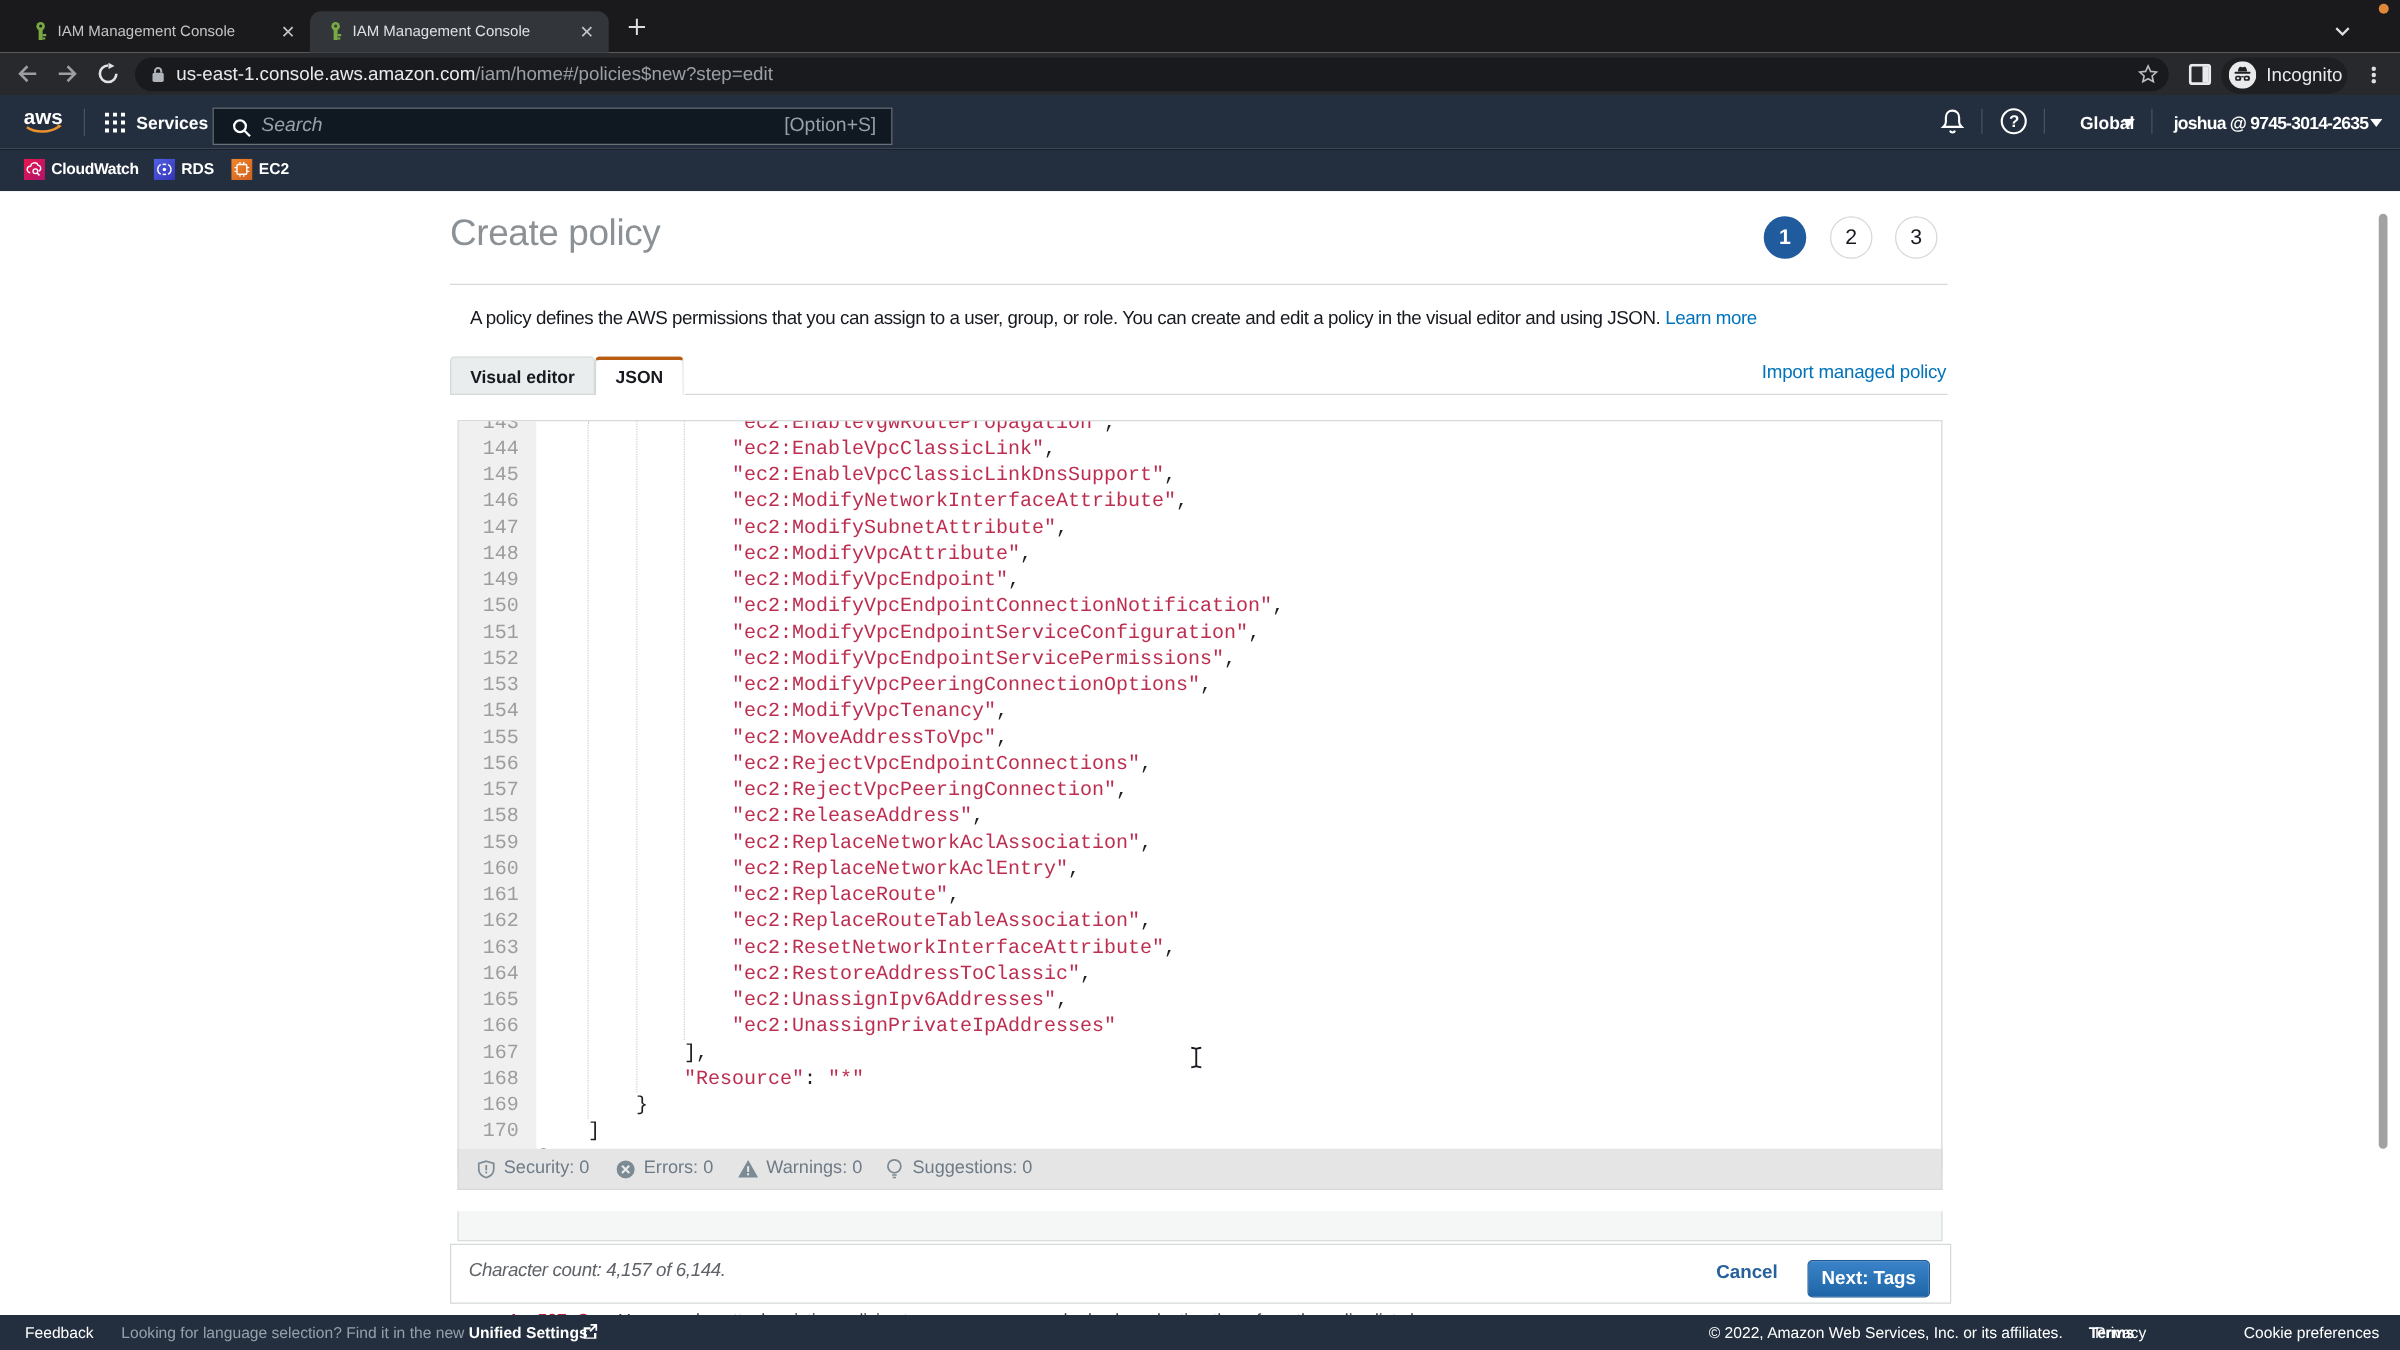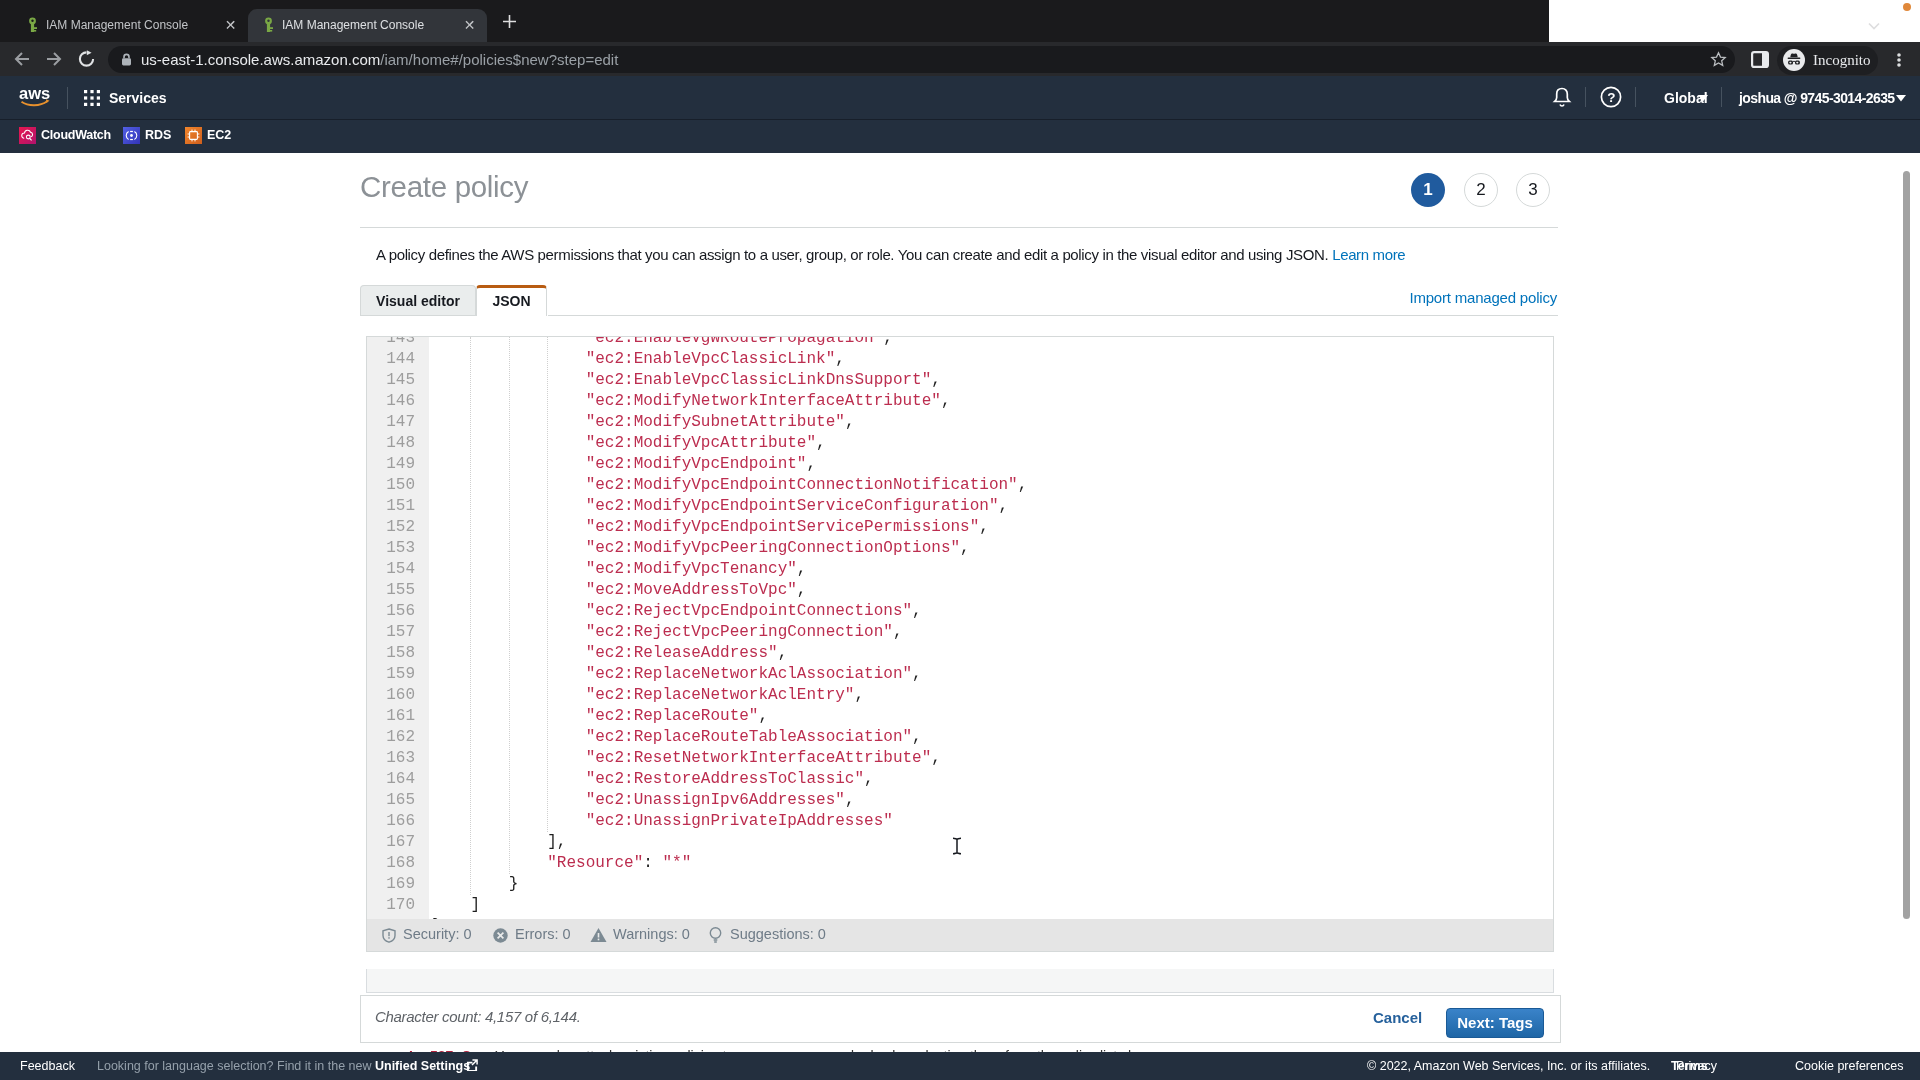--- a/index.html
+++ b/index.html
@@ -1,19 +1,19 @@
 <!DOCTYPE html>
 <html><head>
 <meta charset="utf-8">
 <style>
 * { margin:0; padding:0; box-sizing:border-box; }
 html,body { width:1920px; height:1080px; overflow:hidden; background:#fff;
   font-family:"Liberation Sans", sans-serif; }
 
-#tabstrip { position:absolute; left:0; top:0; width:1549px; height:42px; background:#1a1a1c; }
+#tabstrip { position:absolute; left:0; top:0; width:1920px; height:42px; background:#1a1a1c; }
 .tab { position:absolute; top:9px; height:33px; font-size:12px; color:#c2c4c7; }
 #tab1 { left:12px; width:236px; }
 #tab2 { left:248px; width:239px; background:#32353a; border-radius:9px 9px 0 0; color:#dee0e3; }
 .tab .fav { position:absolute; left:14px; top:8px; }
 .tab .ttl { position:absolute; left:34px; top:9px; white-space:nowrap; }
 .tab .cls { position:absolute; right:10px; top:9px; width:15px; height:15px; color:#c3c5c8; font-size:14px; line-height:15px; text-align:center;}
 #newtab { position:absolute; left:502px; top:14px; width:15px; height:15px; color:#dededf; }
 #tabchev { position:absolute; left:1868px; top:16px; color:#dededf; }
 #updot { position:absolute; left:1903px; top:3px; width:8px; height:8px; border-radius:50%; background:#e0883a; }
 
@@ -126,21 +126,21 @@
     <svg style="position:absolute;left:6px;top:3.5px" width="22" height="22" viewBox="0 0 22 22">
         <circle cx="11" cy="11" r="11" fill="#e9eaec"></circle>
         <path d="M7.3 8.2c.2-1.6.5-2.7 1-3.3.4-.5 1-.6 1.6-.4.4.1.7.2 1.1.2s.7-.1 1.1-.2c.6-.2 1.2-.1 1.6.4.5.6.8 1.7 1 3.3z" fill="#1f2023"></path>
         <rect x="4.6" y="8.4" width="12.8" height="1.5" rx="0.7" fill="#1f2023"></rect>
         <rect x="5.1" y="11.6" width="4.9" height="4" rx="1.5" fill="#1f2023"></rect>
         <rect x="12" y="11.6" width="4.9" height="4" rx="1.5" fill="#1f2023"></rect>
         <rect x="6.3" y="12.7" width="2.2" height="1.7" rx="0.8" fill="#e9eaec"></rect>
         <rect x="13.2" y="12.7" width="2.2" height="1.7" rx="0.8" fill="#e9eaec"></rect>
         <path d="M10 12.6c.6-.4 1.4-.4 2 0" stroke="#1f2023" stroke-width="1.1" fill="none"></path>
       </svg>
-    <span style="position:absolute;left:36px;top:6px;color:#e8eaed;font-size:15px;font-family:Liberation Serif, serif;">Incognito</span>
+    <span style="position:absolute;left:36px;top:6px;color:#e8eaed;font-size:15px;">Incognito</span>
   </div>
   <svg style="position:absolute;left:1897px;top:11px" width="4" height="14" viewBox="0 0 4 14">
       <circle cx="2" cy="2" r="1.8" fill="#dcdee0"></circle>
       <circle cx="2" cy="7" r="1.8" fill="#dcdee0"></circle>
       <circle cx="2" cy="12" r="1.8" fill="#dcdee0"></circle>
     </svg>
 </div>
 
 <div id="awsnav">
   <svg style="position:absolute;left:19px;top:8px" width="33" height="26" viewBox="0 0 33 26">
@@ -156,20 +156,28 @@
         <rect x="12.8" y="0" width="3.2" height="3.2"></rect>
         <rect x="0" y="6.4" width="3.2" height="3.2"></rect>
         <rect x="6.4" y="6.4" width="3.2" height="3.2"></rect>
         <rect x="12.8" y="6.4" width="3.2" height="3.2"></rect>
         <rect x="0" y="12.8" width="3.2" height="3.2"></rect>
         <rect x="6.4" y="12.8" width="3.2" height="3.2"></rect>
         <rect x="12.8" y="12.8" width="3.2" height="3.2"></rect>
       </g>
   </svg>
   <span style="position:absolute;left:109px;top:14px;color:#fff;font-size:14px;font-weight:bold;">Services</span>
+  <div id="searchbox">
+    <svg style="position:absolute;left:15px;top:8px" width="15" height="15" viewBox="0 0 15 15">
+        <circle cx="6" cy="6" r="4.7" stroke="#fff" stroke-width="1.8" fill="none"></circle>
+        <path d="M9.6 9.6L14 14" stroke="#fff" stroke-width="1.8"></path>
+      </svg>
+    <span style="position:absolute;left:38px;top:5px;color:#95a0ab;font-size:15.5px;font-style:italic;">Search</span>
+    <span style="position:absolute;right:12px;top:5px;color:#95a0ab;font-size:15.5px;">[Option+S]</span>
+  </div>
   <svg style="position:absolute;left:1552px;top:10px" width="20" height="22" viewBox="0 0 20 22">
       <path d="M10 2.5c-3.4 0-5.3 2.4-5.3 5.5v3.6c0 1.6-.9 2.9-2 3.9h14.6c-1.1-1-2-2.3-2-3.9V8c0-3.1-1.9-5.5-5.3-5.5z" stroke="#fff" stroke-width="1.7" fill="none"></path>
       <path d="M8 18.5a2.1 2.1 0 0 0 4 0" stroke="#fff" stroke-width="1.6" fill="none"></path>
     </svg>
   <div style="position:absolute;left:1585px;top:11px;width:1px;height:20px;background:#46525f"></div>
   <svg style="position:absolute;left:1600px;top:10px" width="22" height="22" viewBox="0 0 22 22">
       <circle cx="11" cy="11" r="9.6" stroke="#fff" stroke-width="1.7" fill="none"></circle>
       <text x="7.2" y="15.8" font-size="13.5" font-weight="bold" fill="#fff" font-family="Liberation Sans">?</text>
     </svg>
   <div style="position:absolute;left:1635px;top:11px;width:1px;height:20px;background:#46525f"></div>

